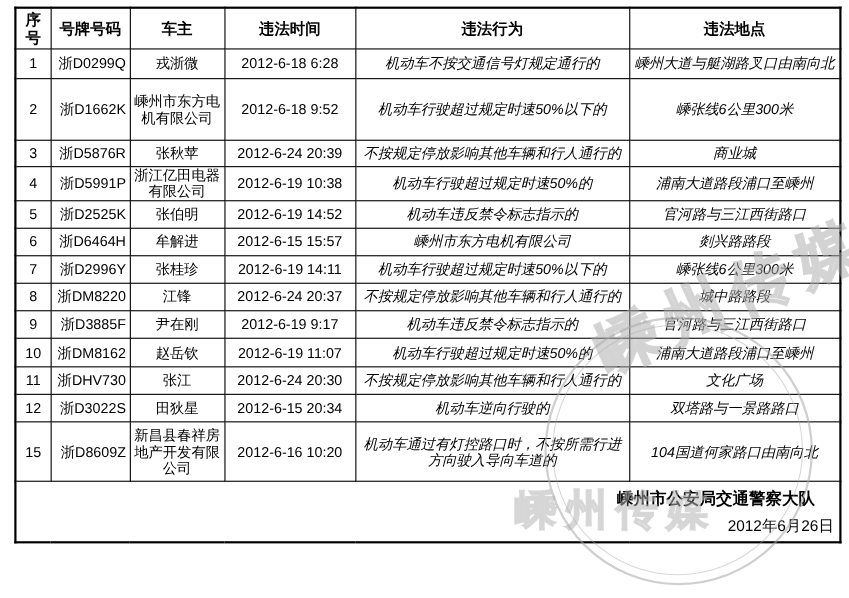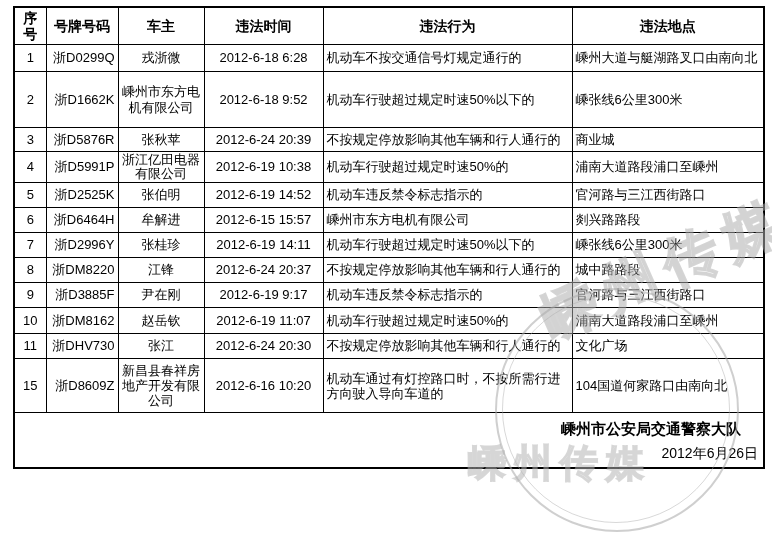--- a/index.html
+++ b/index.html
@@ -27,21 +27,21 @@
     overflow: hidden;
     vertical-align: middle;
   }
   .report th {
     font-weight: bold;
     font-size: 14px;
     text-align: center;
     padding: 2px;
   }
   td.c { text-align: center; }
-  td.l { text-align: left; }
+  td.l { text-align: center; font-style: italic; }
   td.plate { text-align: right; padding-left: 4px; }
 
   tr.footer-row td {
     border: 1px solid #000;
     padding: 4px 0 6px 0;
     vertical-align: middle;
   }
   .footer-agency {
     text-align: right;
     font-weight: bold;
@@ -201,20 +201,28 @@
         <td class="l">浦南大道路段浦口至嵊州</td>
       </tr>
       <tr style="height:25px">
         <td class="c">11</td>
         <td class="plate">浙DHV730</td>
         <td class="c">张江</td>
         <td class="c">2012-6-24 20:30</td>
         <td class="l">不按规定停放影响其他车辆和行人通行的</td>
         <td class="l">文化广场</td>
       </tr>
+      <tr style="height:25px">
+        <td class="c">12</td>
+        <td class="plate">浙D3022S</td>
+        <td class="c">田狄星</td>
+        <td class="c">2012-6-15 20:34</td>
+        <td class="l">机动车逆向行驶的</td>
+        <td class="l">双塔路与一景路路口</td>
+      </tr>
       <tr style="height:54px">
         <td class="c">15</td>
         <td class="plate">浙D8609Z</td>
         <td class="c" style="line-height:15px">新昌县春祥房地产开发有限公司</td>
         <td class="c">2012-6-16 10:20</td>
         <td class="l" style="line-height:15px">机动车通过有灯控路口时，不按所需行进方向驶入导向车道的</td>
         <td class="l">104国道何家路口由南向北</td>
       </tr>
       <tr class="footer-row" style="height:48px">
         <td colspan="6">

